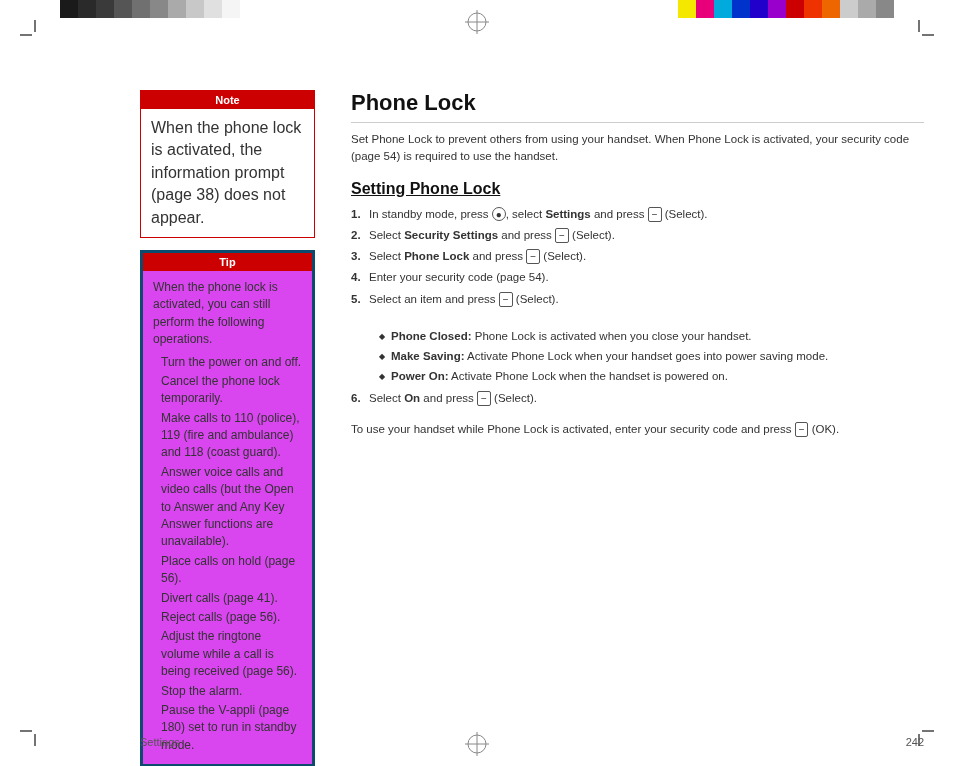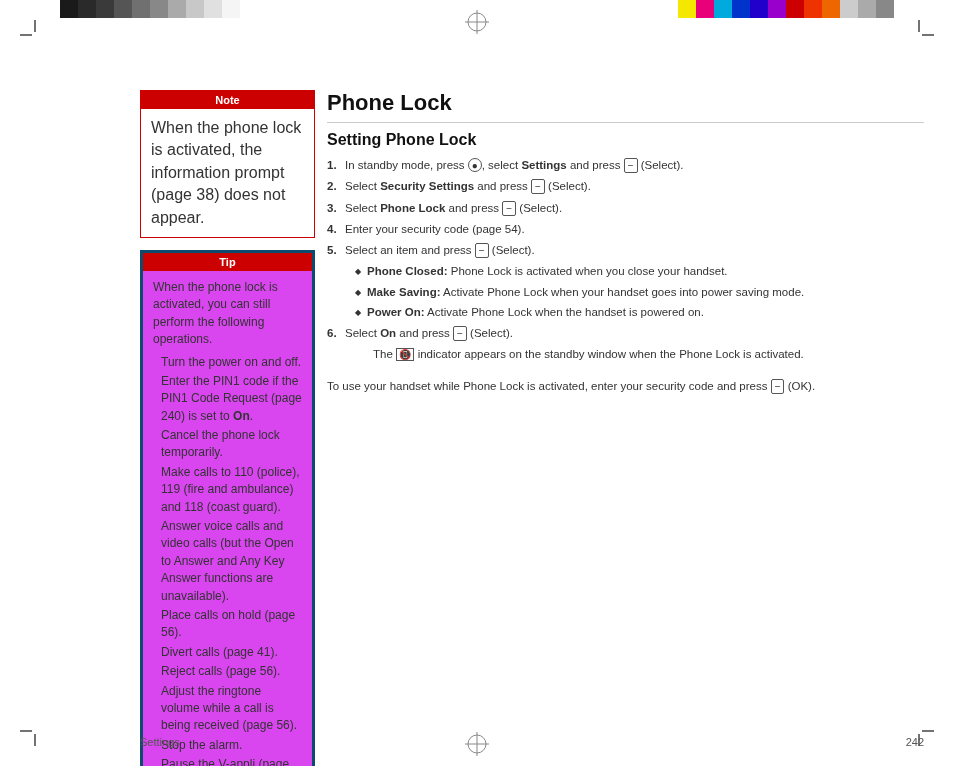--- a/index.html
+++ b/index.html
@@ -37,21 +37,21 @@
     .crosshair-bottom { bottom: 10px; left: 50%; transform: translateX(-50%); }
 
     
     .main-content {
       position: absolute;
       top: 90px;
       left: 140px;
       right: 30px;
       bottom: 50px;
       display: flex;
-      gap: 12px;
+      gap: 36px;
       justify-content: space-between;
     }
 
     
     .sidebar {
       width: 175px;
       flex-shrink: 0;
       display: flex;
       flex-direction: column;
       gap: 12px;
@@ -126,20 +126,21 @@
       line-height: 1.5;
       color: #333;
       margin-bottom: 14px;
     }
 
     .section-title {
       font-size: 16px;
       font-weight: bold;
       color: #111;
       margin-bottom: 8px;
+      text-decoration: underline;
     }
 
     .steps-list {
       list-style: none;
       padding-left: 0;
       margin-bottom: 14px;
     }
     .steps-list li {
       font-size: 11.5px;
       line-height: 1.5;
@@ -150,21 +151,21 @@
     }
     .steps-list li .step-num {
       position: absolute;
       left: 0;
       font-weight: bold;
     }
 
     .sub-items {
       list-style: none;
       padding-left: 10px;
-      margin-top: 4px;
+      margin-top: 20px;
     }
     .sub-items li {
       font-size: 11.5px;
       line-height: 1.5;
       color: #333;
       margin-bottom: 3px;
       padding-left: 12px;
       position: relative;
     }
     .sub-items li::before {
@@ -302,39 +303,39 @@
       <div class="box-header">Note</div>
       <div class="box-body">When the phone lock is activated, the information prompt (page 38) does not appear.</div>
     </div>
 
     <div class="tip-box">
       <div class="box-header">Tip</div>
       <div class="box-body">
         <div class="tip-intro">When the phone lock is activated, you can still perform the following operations.</div>
         <ul>
           <li>Turn the power on and off.</li>
-          <li>Enter the PIN1 code if the PIN1 Code Request (page 240) is set to <b>On</b>.</li>
           <li>Cancel the phone lock temporarily.</li>
           <li>Make calls to 110 (police), 119 (fire and ambulance) and 118 (coast guard).</li>
           <li>Answer voice calls and video calls (but the Open to Answer and Any Key Answer functions are unavailable).</li>
           <li>Place calls on hold (page 56).</li>
           <li>Divert calls (page 41).</li>
           <li>Reject calls (page 56).</li>
           <li>Adjust the ringtone volume while a call is being received (page 56).</li>
           <li>Stop the alarm.</li>
           <li>Pause the V-appli (page 180) set to run in standby mode.</li>
         </ul>
       </div>
     </div>
   </div>
 
   <div class="right-content">
 
     <h1 class="page-title">Phone Lock</h1>
 
+    <p class="intro-text">Set Phone Lock to prevent others from using your handset. When Phone Lock is activated, your security code (page 54) is required to use the handset.</p>
 
     <h2 class="section-title">Setting Phone Lock</h2>
 
     <ol class="steps-list">
       <li>
         <span class="step-num">1.</span>
         In standby mode, press <span style="display:inline-block;border:1px solid #555;border-radius:50%;width:14px;height:14px;text-align:center;line-height:13px;font-size:10px;">●</span>, select <b>Settings</b> and press <span class="key-icon">−</span> (Select).
       </li>
       <li>
         <span class="step-num">2.</span>
@@ -353,23 +354,20 @@
         Select an item and press <span class="key-icon">−</span> (Select).
         <ul class="sub-items">
           <li><b>Phone Closed:</b> Phone Lock is activated when you close your handset.</li>
           <li><b>Make Saving:</b> Activate Phone Lock when your handset goes into power saving mode.</li>
           <li><b>Power On:</b> Activate Phone Lock when the handset is powered on.</li>
         </ul>
       </li>
       <li>
         <span class="step-num">6.</span>
         Select <b>On</b> and press <span class="key-icon">−</span> (Select).
-        <div class="note-inline">
-          The <span style="font-size:10px;border:1px solid #555;padding:0 2px;">📵</span> indicator appears on the standby window when the Phone Lock is activated.
-        </div>
       </li>
     </ol>
 
 
     <p class="intro-text">
       To use your handset while Phone Lock is activated, enter your security code and press <span class="key-icon">−</span> (OK).
     </p>
 
   </div>
 </div>

